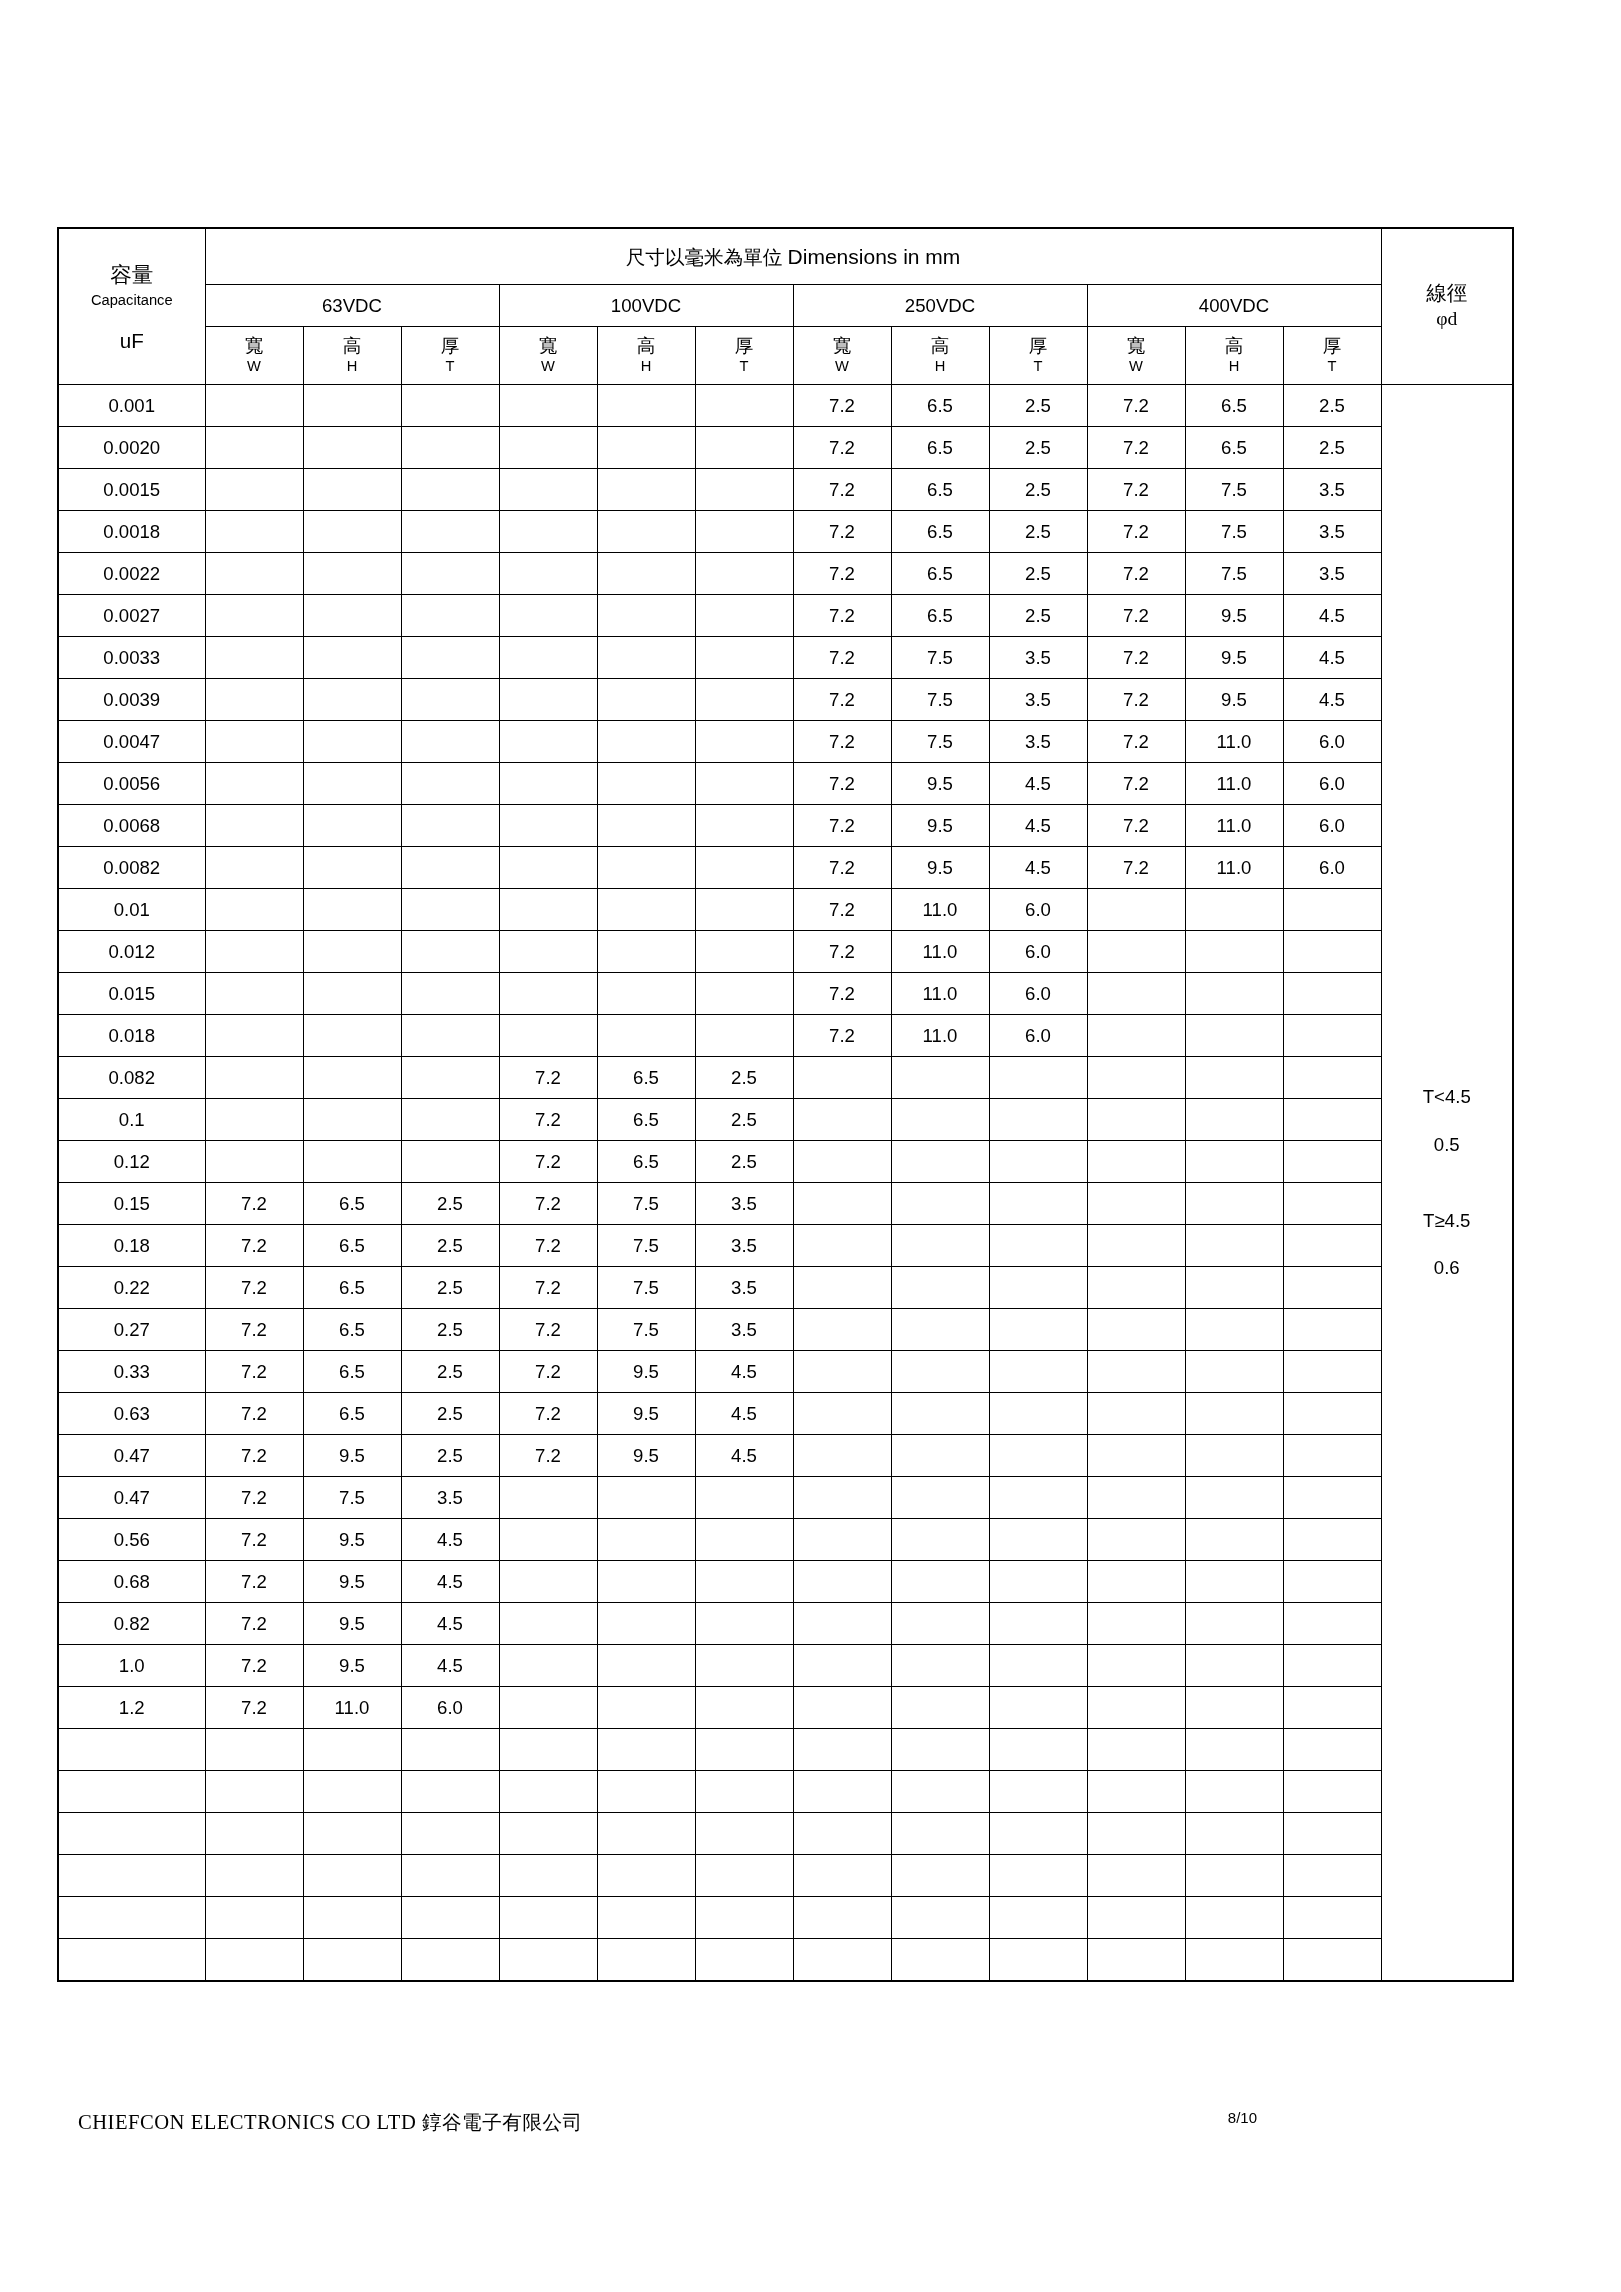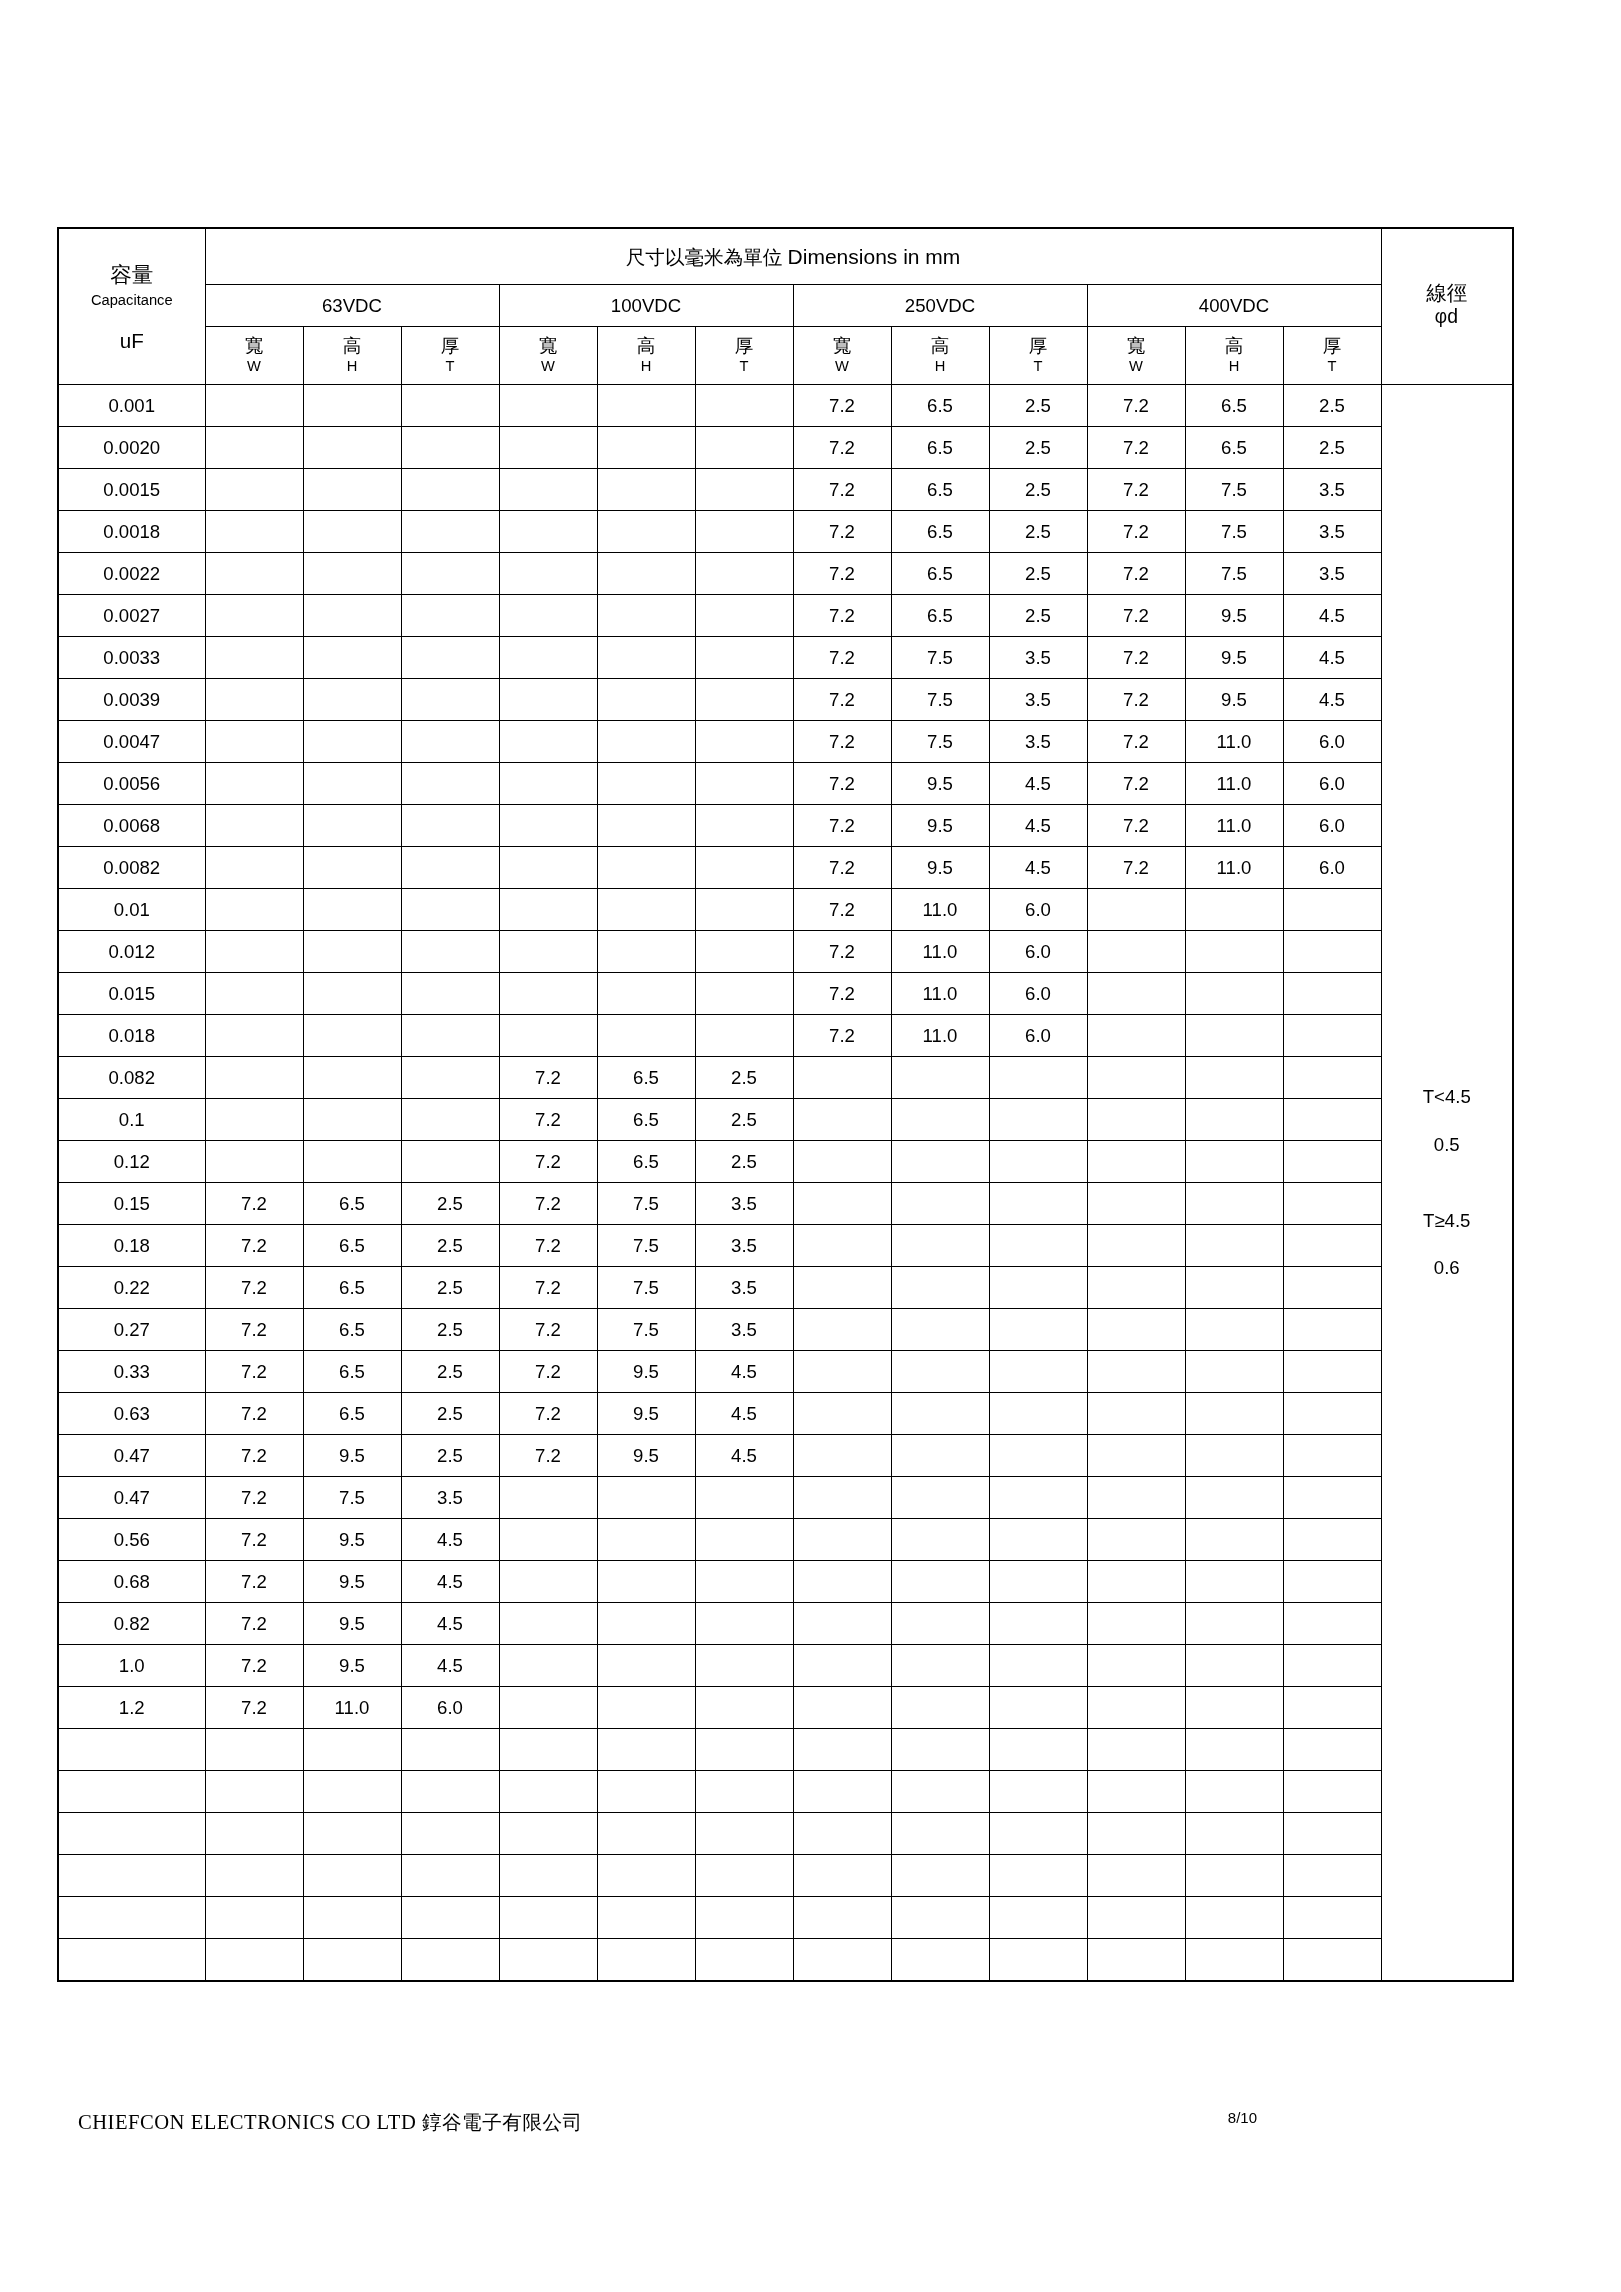--- a/index.html
+++ b/index.html
@@ -165,21 +165,21 @@
   }
   .wire-cn {
     font-size: 20.6px;
     font-family: "DejaVu Sans", sans-serif;
     display: block;
     line-height: 1.2;
   }
   .wire-sym {
     font-size: 19.6px;
     display: block;
-    font-family: Liberation Mono, monospace;
+    font-family: Liberation Serif, serif;
     line-height: 1.3;
   }
   tbody td {
     height: 41px;
     font-size: 19.6px;
   }
   td.cap-col {
     text-align: left;
     padding-left: 13.7px;
   }

